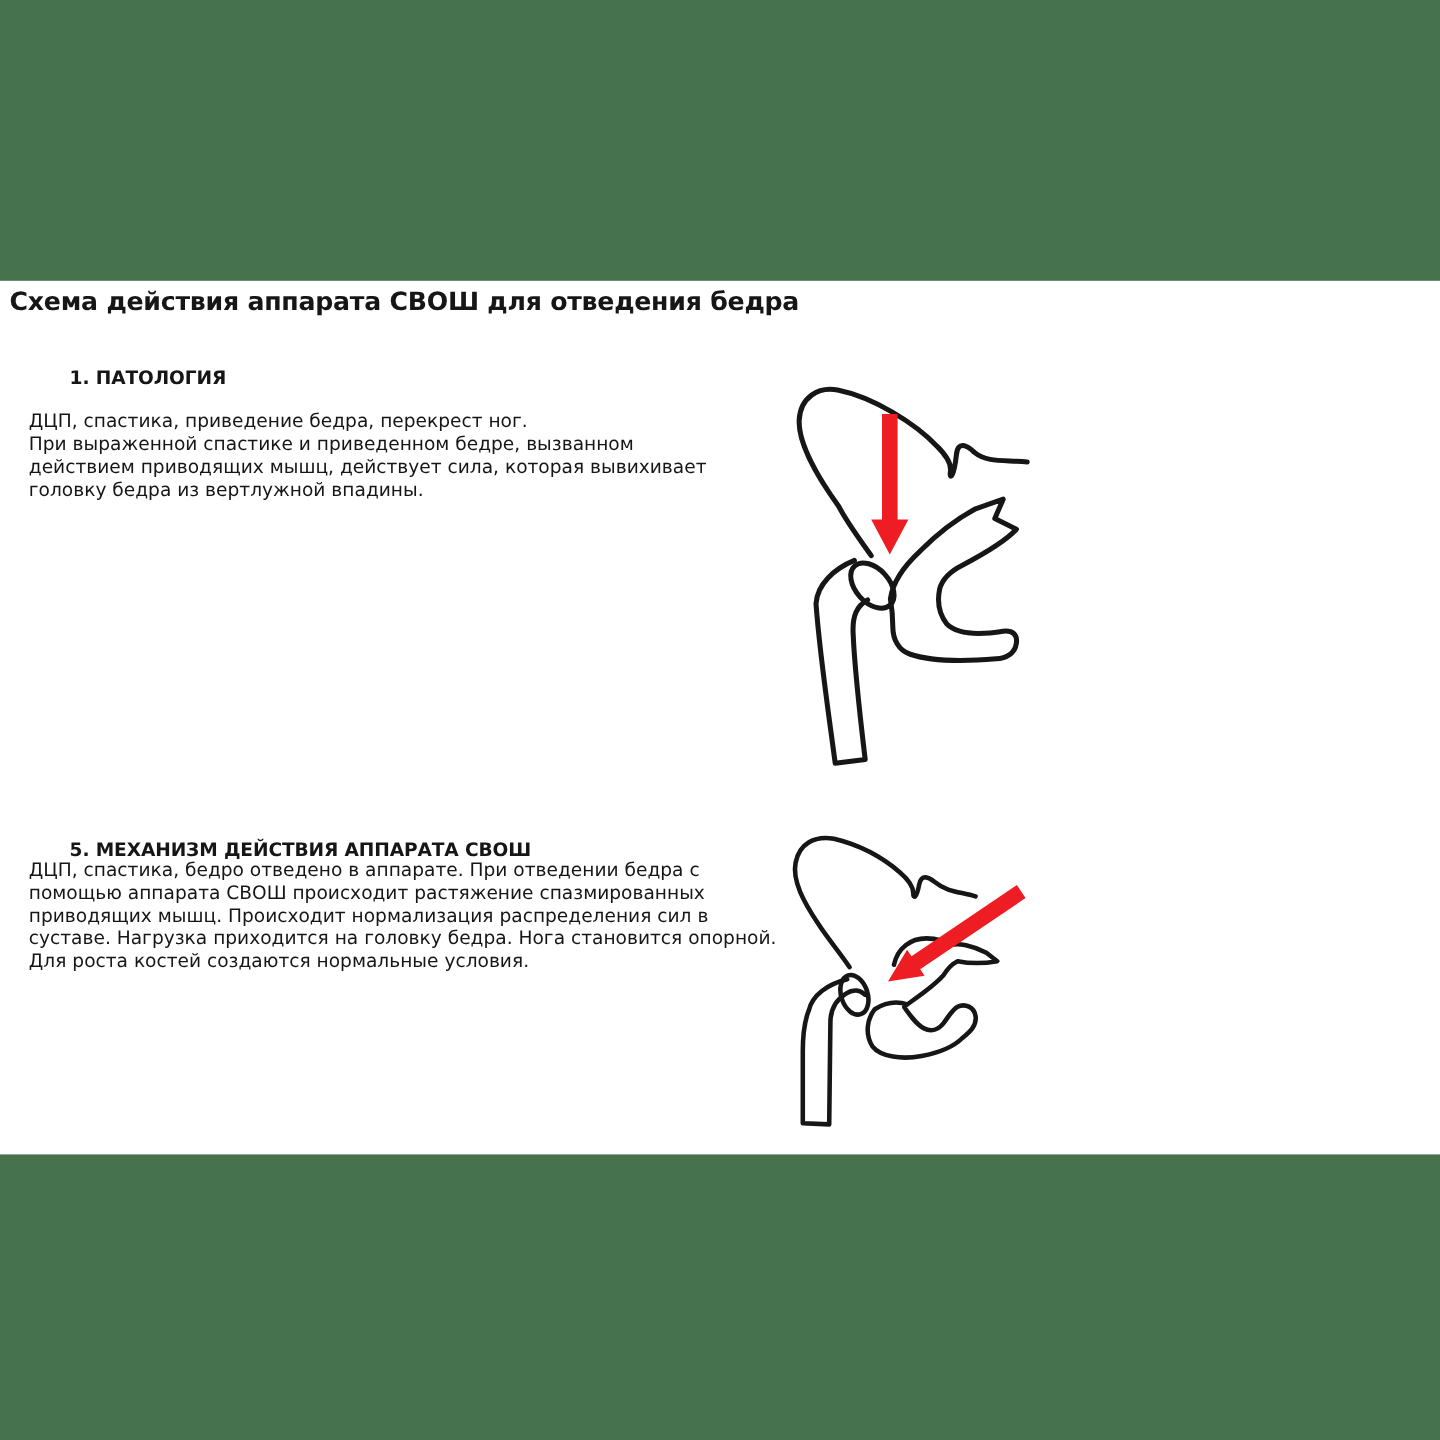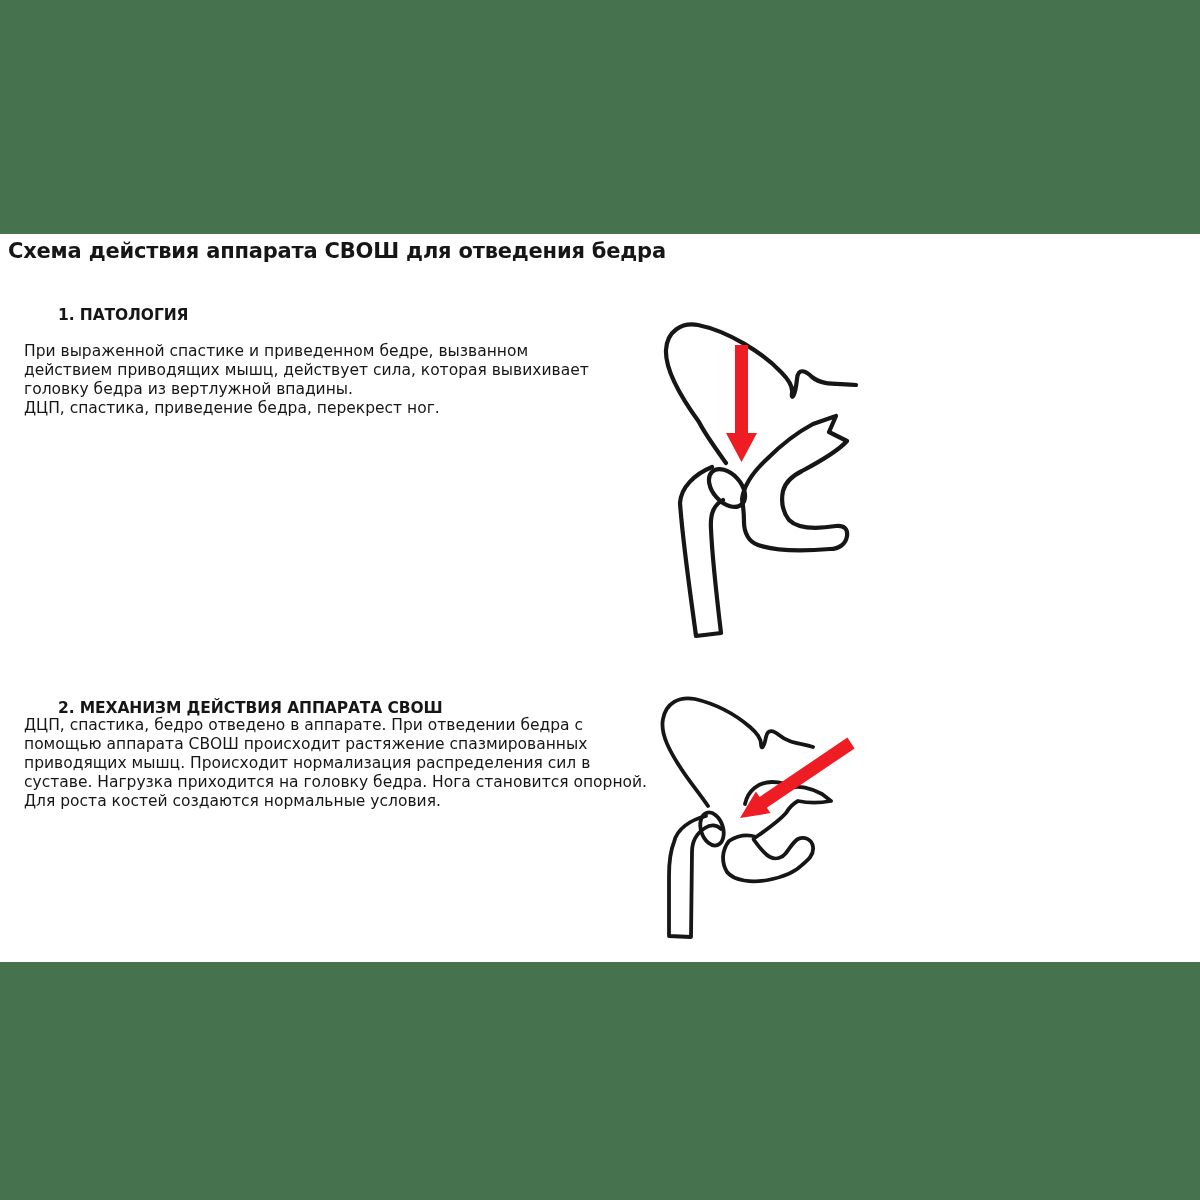--- a/index.html
+++ b/index.html
@@ -44,33 +44,33 @@
 </head>
 <body>
 
 <div id="band-top" class="band"></div>
 
 <div class="doc-title">Схема действия аппарата СВОШ для отведения бедра</div>
 
 <div id="heading-1" class="sec-heading">1. ПАТОЛОГИЯ</div>
 
 <div id="body-1" class="sec-body">
+  <div>ДЦП, спастика, приведение бедра, перекрест ног.</div>
   <div>При выраженной спастике и приведенном бедре, вызванном действием приводящих мышц, действует сила, которая вывихивает головку бедра из вертлужной впадины.</div>
-  <div>ДЦП, спастика, приведение бедра, перекрест ног.</div>
 </div>
 
 <svg id="figure-1" class="figure" viewBox="0 0 220 330">
   <path class="bone" d="M 76,148 C 66,134 55,119 49,107 C 33,85 15,55 16,35 C 17,16 32,7 48,10 C 78,16 113,38 131,57 C 139,65 143,72 142,78 C 141,85 145,83 147,64 C 148,52 156,56 162,62 C 173,71 188,68 206,70"></path>
   <path class="bone" d="M 117,144 C 131,130 148,117 163,109 L 186,101 L 179,117 L 197,126 C 188,136 169,147 152,156 C 142,161 135,168 133,176 C 131,186 132,196 139,205 C 148,214 167,214 186,211 C 194,210 198,214 197,221 C 196,229 189,234 180,234 C 156,236 128,237 108,230 C 99,227 94,218 94,207 C 94,197 93,190 92,184 C 94,169 104,156 117,144"></path>
   <path class="bone" d="M 62,152 C 45,159 31,172 30,188 C 33,230 41,283 46,321 L 71,318 C 66,276 62,238 61,214 C 60,198 64,190 73,185"></path>
   <ellipse class="bone" cx="77" cy="173" rx="14" ry="22" transform="rotate(-42 77 173)"></ellipse>
   <polygon class="arrow" points="85,30 98,30 98,118 107,118 91.5,147 76,118 85,118"></polygon>
 </svg>
 
-<div id="heading-2" class="sec-heading">2. МЕХАНИЗМ ДЕЙСТВИЯ АППАРАТА СВОШ</div>
+<div id="heading-2" class="sec-heading">5. МЕХАНИЗМ ДЕЙСТВИЯ АППАРАТА СВОШ</div>
 
 <div id="body-2" class="sec-body">
   <div>ДЦП, спастика, бедро отведено в аппарате. При отведении бедра с помощью аппарата СВОШ происходит растяжение спазмированных приводящих мышц. Происходит нормализация распределения сил в суставе. Нагрузка приходится на головку бедра. Нога становится опорной. Для роста костей создаются нормальные условия.</div>
 </div>
 
 <svg id="figure-2" class="figure" viewBox="0 0 230 256">
   <path class="bone" d="M 58,116 C 50,104 39,91 32,80 C 20,62 10,44 13,29 C 16,13 29,6 45,9 C 66,14 86,25 100,37 C 107,43 111,49 111,54 C 111,60 114,58 116,47 C 118,38 124,41 129,45 C 140,54 151,53 163,57"></path>
   <path class="bone" d="M 95,114 C 98,100 109,92 122,92 C 130,92 137,94 141,98 C 148,95 161,98 172,104 L 181,111 C 170,113 158,113 148,111 C 142,114 139,118 136,123 C 128,132 116,140 106,147 C 97,144 87,146 79,151 C 72,160 71,172 77,182 C 84,191 102,193 118,190 C 134,187 146,181 152,175 C 158,170 164,165 163,157 C 162,149 154,146 148,149 C 143,152 140,158 136,163 C 132,168 126,170 120,167 C 114,164 109,157 104,150 C 103,149 104,148 106,147"></path>
   <path class="bone" d="M 56,126 C 40,130 27,139 24,152 C 20,162 19,172 19,186 L 19,246 L 41,247 L 42,162 C 42,151 47,143 55,138 C 61,134 67,135 71,139"></path>
   <ellipse class="bone" cx="62" cy="139" rx="11" ry="17" transform="rotate(-18 62 139)"></ellipse>

